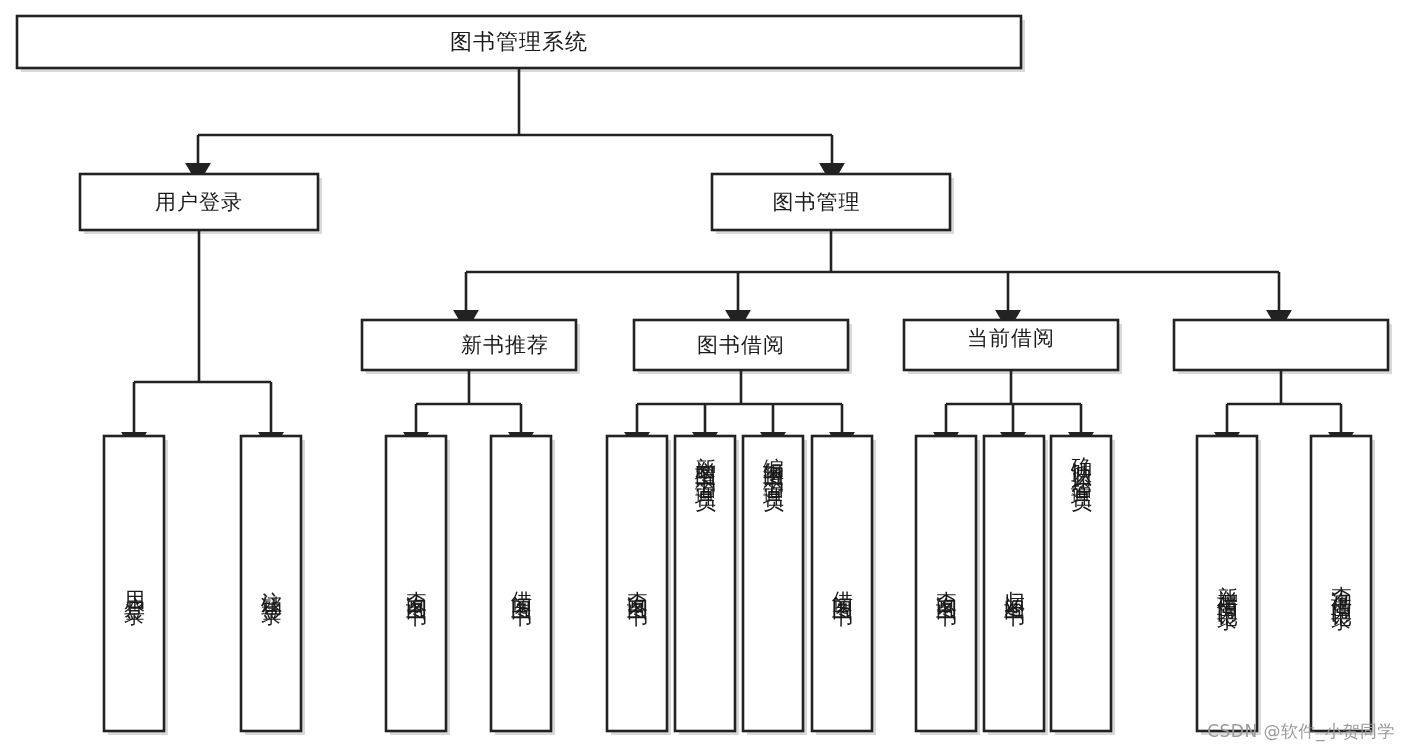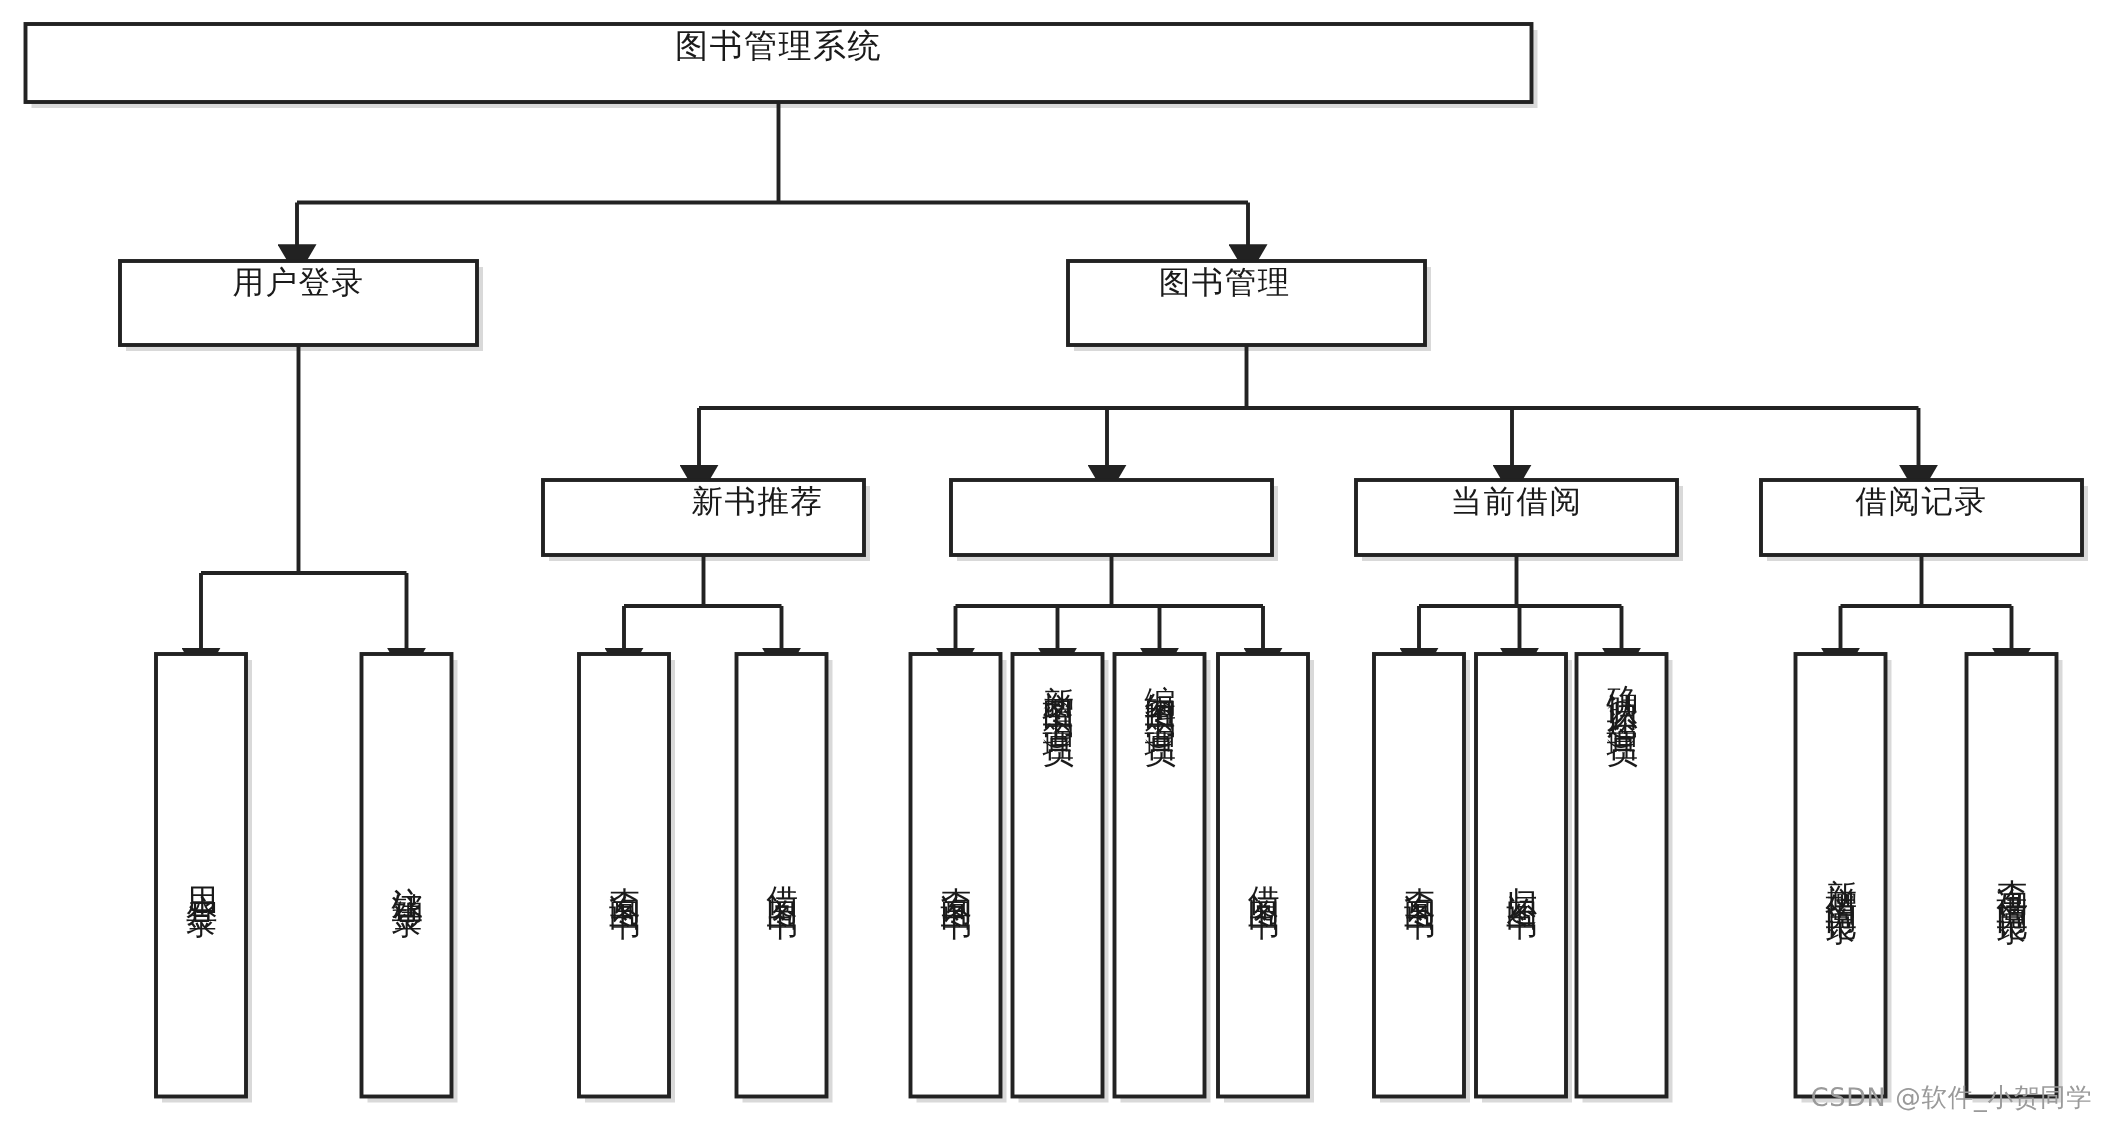--- a/index.html
+++ b/index.html
@@ -54,20 +54,21 @@
     font-family: "DejaVu Sans", "Liberation Sans", sans-serif;
     font-size: 21px;
     line-height: 1;
     letter-spacing: 5px;
     color: #1a1a1a;
     white-space: nowrap;
   }
   .htext-wrap {
     position: absolute;
     display: flex;
+    align-items: center;
     justify-content: center;
     pointer-events: none;
   }
   .htext {
     font-family: "DejaVu Sans", "Liberation Sans", sans-serif;
     font-size: 21px;
     color: #1a1a1a;
     letter-spacing: 1px;
     white-space: nowrap;
   }
@@ -230,26 +231,26 @@
   <div class="htext-wrap" style="left:80px; top:174px; width:238px; height:56px;">
     <span class="htext">用户登录</span>
   </div>
   <div class="htext-wrap" style="left:712px; top:174px; width:209px; height:56px;">
     <span class="htext">图书管理</span>
   </div>
 
   <div class="htext-wrap" style="left:362px; top:320px; width:214px; height:50px;padding-left:36px;">
     <span class="htext">新书推荐</span>
   </div>
+  <div class="htext-wrap" style="left:634px; top:320px; width:214px; height:50px;">
+    <span class="htext">图书借阅</span>
+  </div>
   <div class="htext-wrap" style="left:904px; top:320px; width:214px; height:35px;">
     <span class="htext">当前借阅</span>
   </div>
-  <div class="htext-wrap" style="left:1174px; top:320px; width:214px; height:50px;">
-    <span class="htext">借阅记录</span>
-  </div>
 
   <div class="vtext-wrap" style="left:104px; top:436px; width:60px; height:295px;">
     <span class="vtext">用户登录</span>
   </div>
   <div class="vtext-wrap" style="left:241px; top:436px; width:60px; height:295px;">
     <span class="vtext">注销登录</span>
   </div>
   <div class="vtext-wrap" style="left:386px; top:436px; width:60px; height:295px;">
     <span class="vtext">查询图书</span>
   </div>

